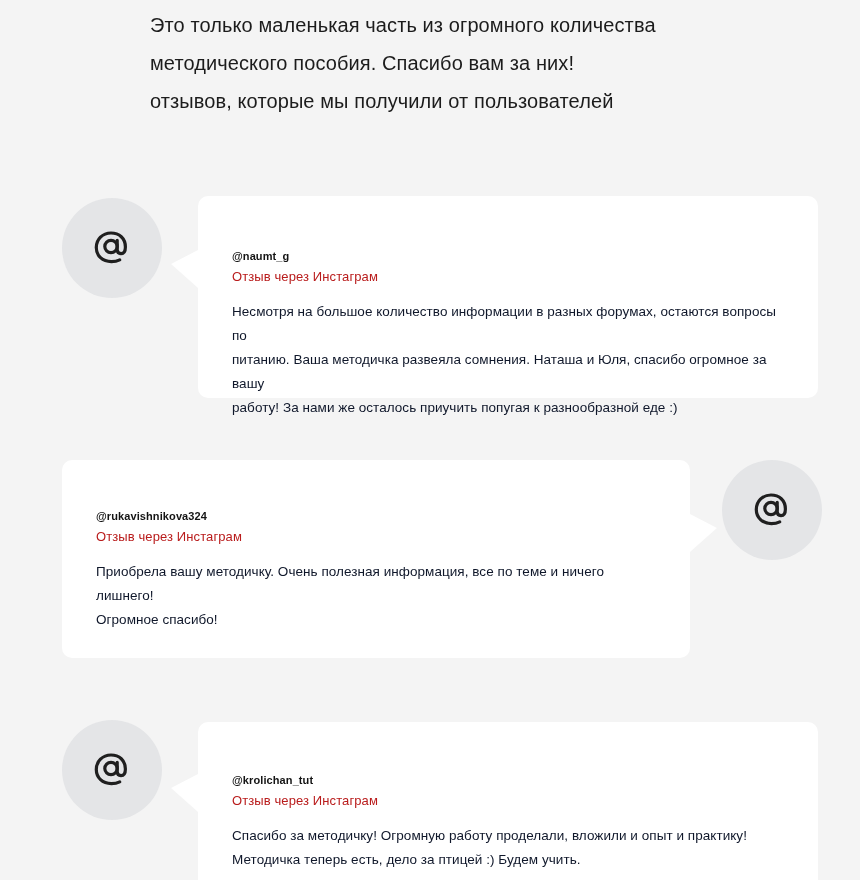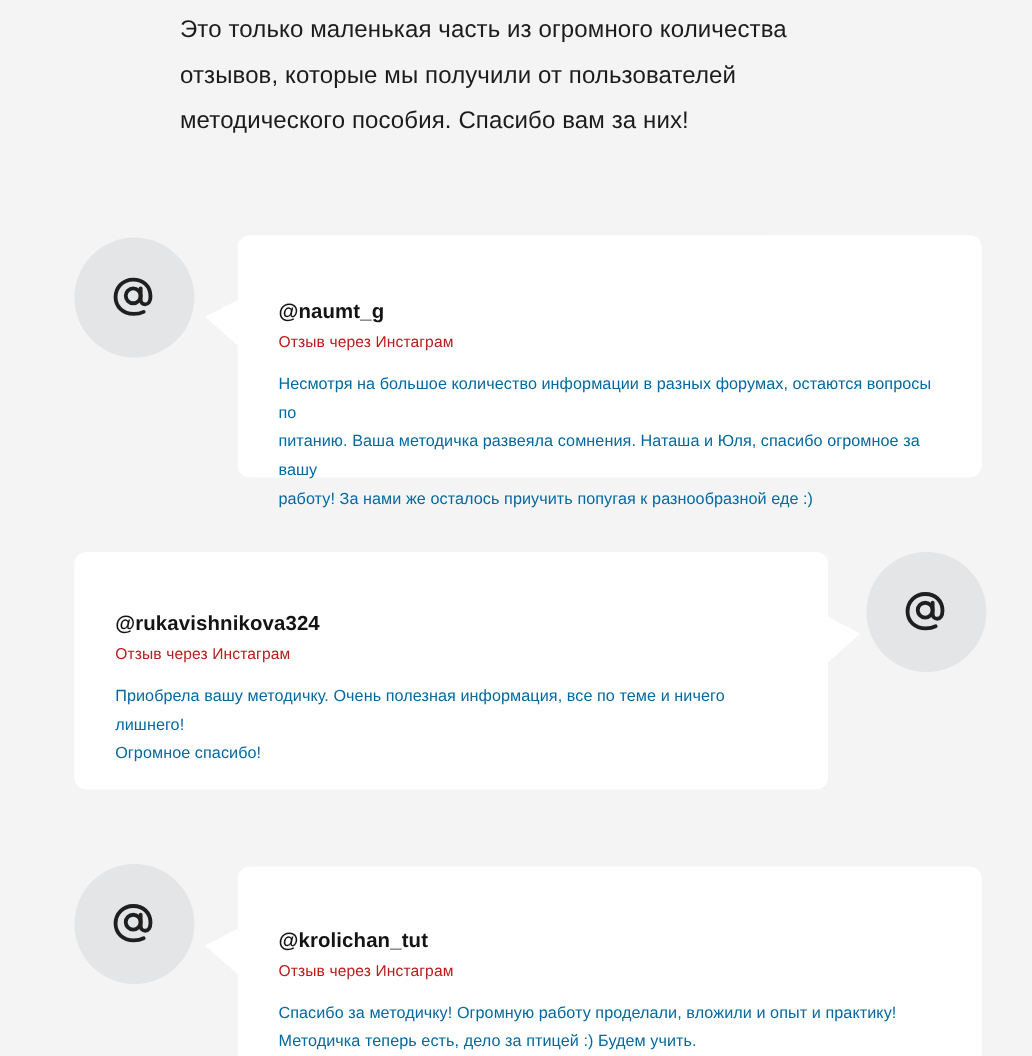--- a/index.html
+++ b/index.html
@@ -80,52 +80,52 @@
   .tail-right {
     border-top: 14px solid transparent;
     border-bottom: 24px solid transparent;
     border-left: 27px solid #ffffff;
   }
 
   .card-inner {
     padding: 0;
   }
   .handle {
-    font-size: 17px;
+    font-size: 11px;
     font-weight: 700;
     color: #141414;
     letter-spacing: 0.1px;
     margin: 0;
     white-space: nowrap;
   }
   .source {
     font-size: 13px;
     color: #b91c1c;
     margin: 7px 0 0 0;
     letter-spacing: 0.1px;
     white-space: nowrap;
   }
   .body {
     font-size: 13.5px;
     line-height: 24px;
-    color: #0369a1;
+    color: #0f172a;
     margin: 16px 0 0 0;
     letter-spacing: 0.05px;
   }
   .body .line {
     display: block;
   }
 </style>
 </head>
 <body>
 
 <div class="heading">
   <div>Это только маленькая часть из огромного количества</div>
+  <div>методического пособия. Спасибо вам за них!</div>
   <div>отзывов, которые мы получили от пользователей</div>
-  <div>методического пособия. Спасибо вам за них!</div>
 </div>
 
 <div class="testimonials">
 
   <div class="testimonial">
     <div class="avatar" style="left:62px; top:198px;">
       <span class="at-glyph">
         <svg viewBox="0 0 40 40" width="40" height="40" aria-hidden="true">
           <g fill="none" stroke="#1f1f1f" stroke-width="3.2" stroke-linecap="round">
             <circle cx="19" cy="18.5" r="6.2"></circle>

